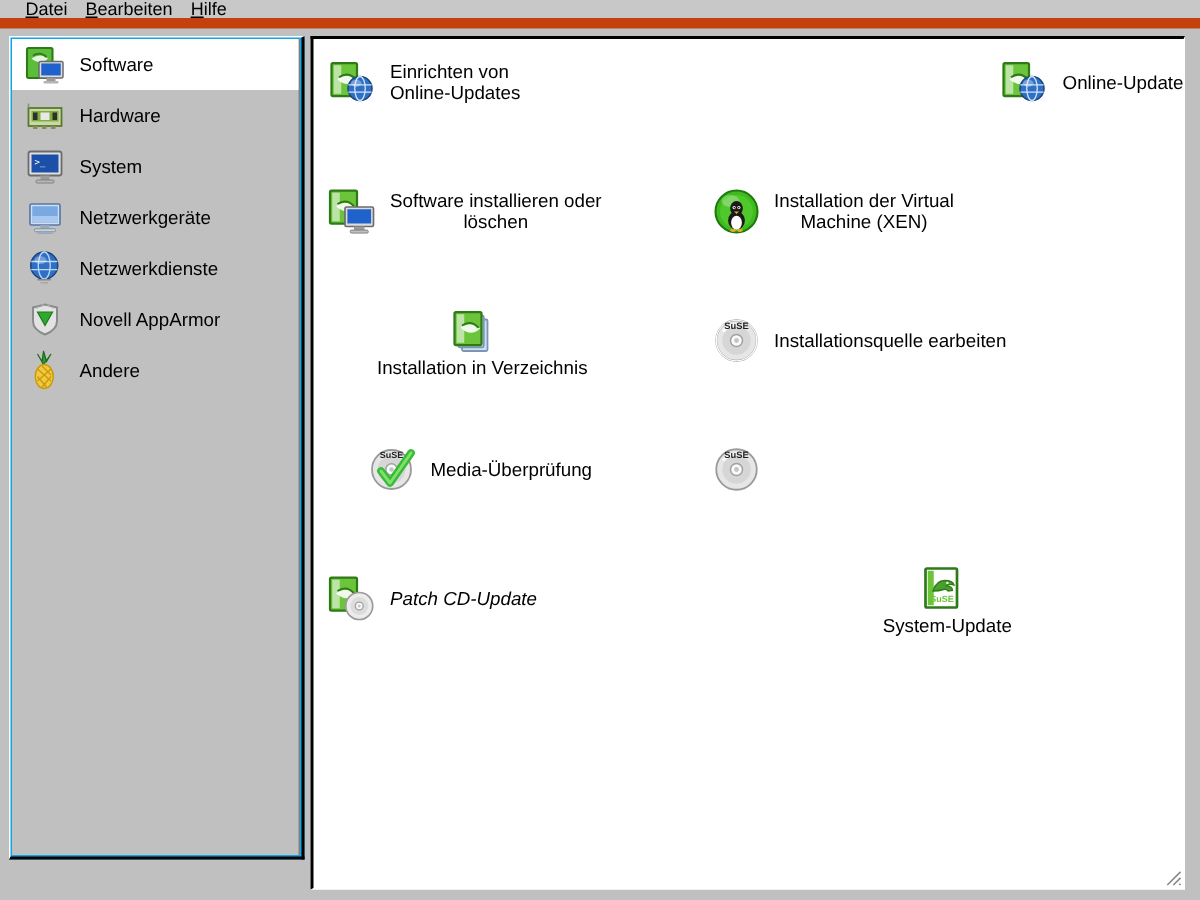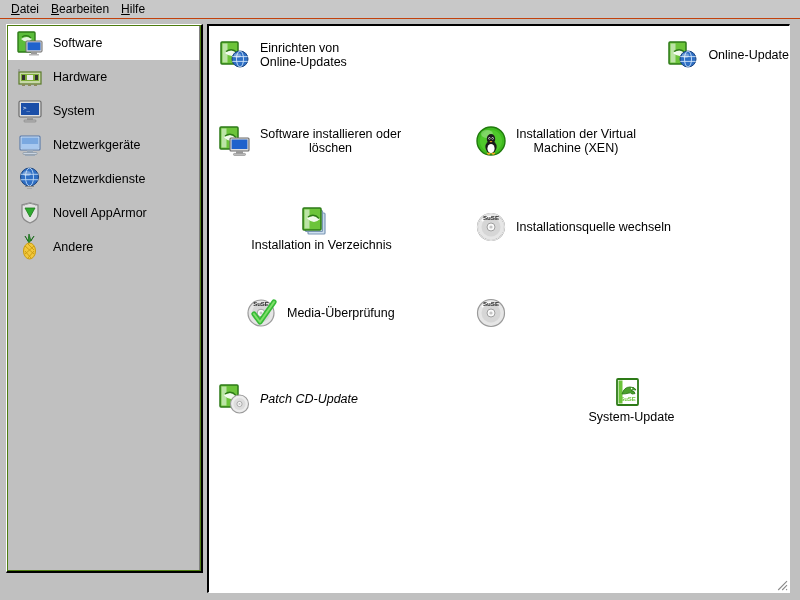--- a/index.html
+++ b/index.html
@@ -14,24 +14,24 @@
     font-size: 12px;
     color: #000000;
     overflow: hidden;
     position: relative;
   }
 
   
   #menubar {
     height: 19px;
     background: #c8c8c8;
-    border-bottom: 1px solid #c2410c;
+    border-bottom: 7px solid #c2410c;
     display: flex;
     align-items: center;
-    padding-left: 6px;
+    padding-left: 12px;
     box-sizing: border-box;
   }
   .menu-item {
     font-size: 12px;
     padding: 1px 7px 1px 5px;
     color: #000;
     white-space: nowrap;
     line-height: 14px;
   }
   .menu-item .mn {
@@ -47,21 +47,21 @@
     height: 580px;
   }
 
   
   #sidebar {
     position: absolute;
     left: 6px;
     top: 4px;
     width: 197px;
     height: 549px;
-    background: #4d7c0f;
+    background: #0ea5e9;
     border-top: 1px solid #ffffff;
     border-left: 1px solid #ffffff;
     border-right: 2px solid #000000;
     border-bottom: 2px solid #000000;
     box-sizing: border-box;
     overflow: hidden;
   }
   #sidebar-inner {
     position: absolute;
     left: 1px;
@@ -365,21 +365,21 @@
           <svg class="ic" viewBox="0 0 34 34">
             <circle cx="17" cy="17" r="13.5" fill="#e6e6e6" stroke="#9a9a9a" stroke-width="1.2"></circle>
             <circle cx="17" cy="17" r="13.5" fill="none" stroke="#ffffff" stroke-width="0.8"></circle>
             <circle cx="17" cy="17" r="9.5" fill="#d2d2d2" opacity="0.8"></circle>
             <circle cx="17" cy="17" r="4" fill="#fafafa" stroke="#a0a0a0" stroke-width="1"></circle>
             <circle cx="17" cy="17" r="1.6" fill="#c4c4c4"></circle>
             <path d="M8 11 a13 13 0 0 1 9 -4.5" fill="none" stroke="#ffffff" stroke-width="2" opacity="0.9"></path>
             <text x="17" y="9.6" text-anchor="middle" font-family="Liberation Sans, sans-serif" font-size="6.2" font-weight="bold" fill="#1f1f1f">SuSE</text>
           </svg>
         </span>
-        <span class="mod-label left">Installationsquelle wechseln</span>
+        <span class="mod-label left">Installationsquelle earbeiten</span>
       </div>
 
       <div class="mod" style="grid-column:1;grid-row:4;padding-left:36px;">
         <span class="mod-icon">
           <svg class="ic" viewBox="0 0 34 34">
             <circle cx="16" cy="17" r="13" fill="#e6e6e6" stroke="#9a9a9a" stroke-width="1.2"></circle>
             <circle cx="16" cy="17" r="9.2" fill="#d2d2d2" opacity="0.8"></circle>
             <circle cx="16" cy="17" r="3.8" fill="#fafafa" stroke="#a0a0a0" stroke-width="1"></circle>
             <circle cx="16" cy="17" r="1.5" fill="#c4c4c4"></circle>
             <text x="16" y="9.6" text-anchor="middle" font-family="Liberation Sans, sans-serif" font-size="6" font-weight="bold" fill="#1f1f1f">SuSE</text>

